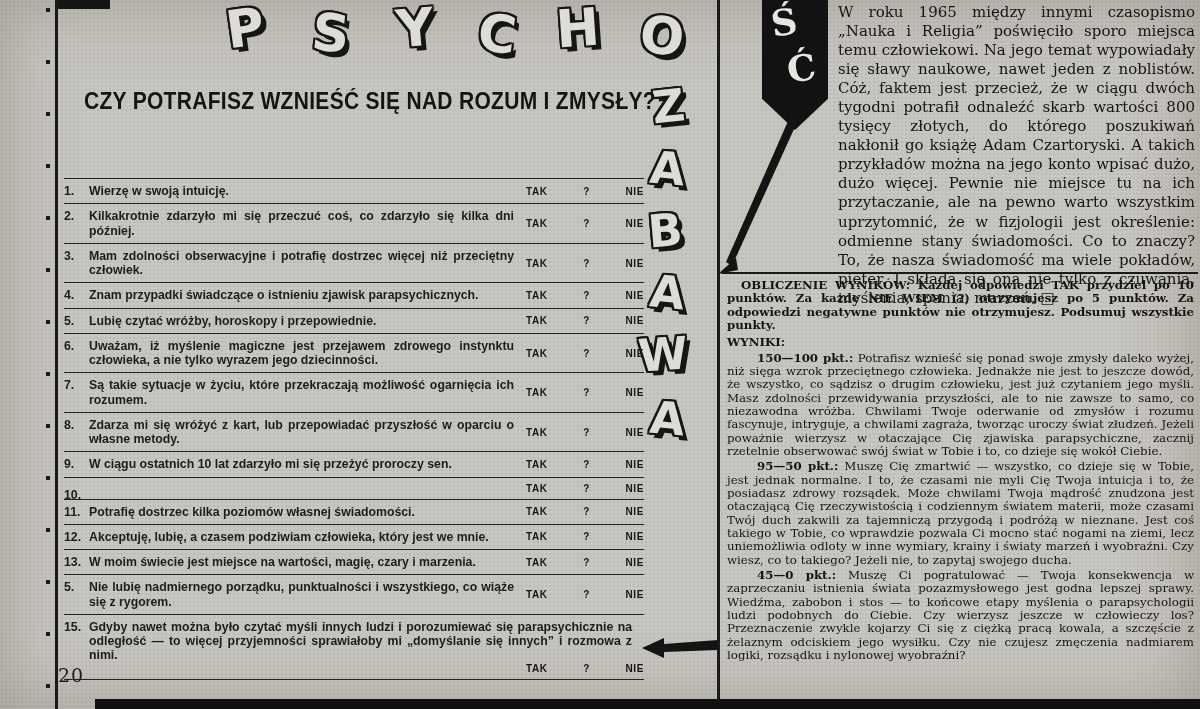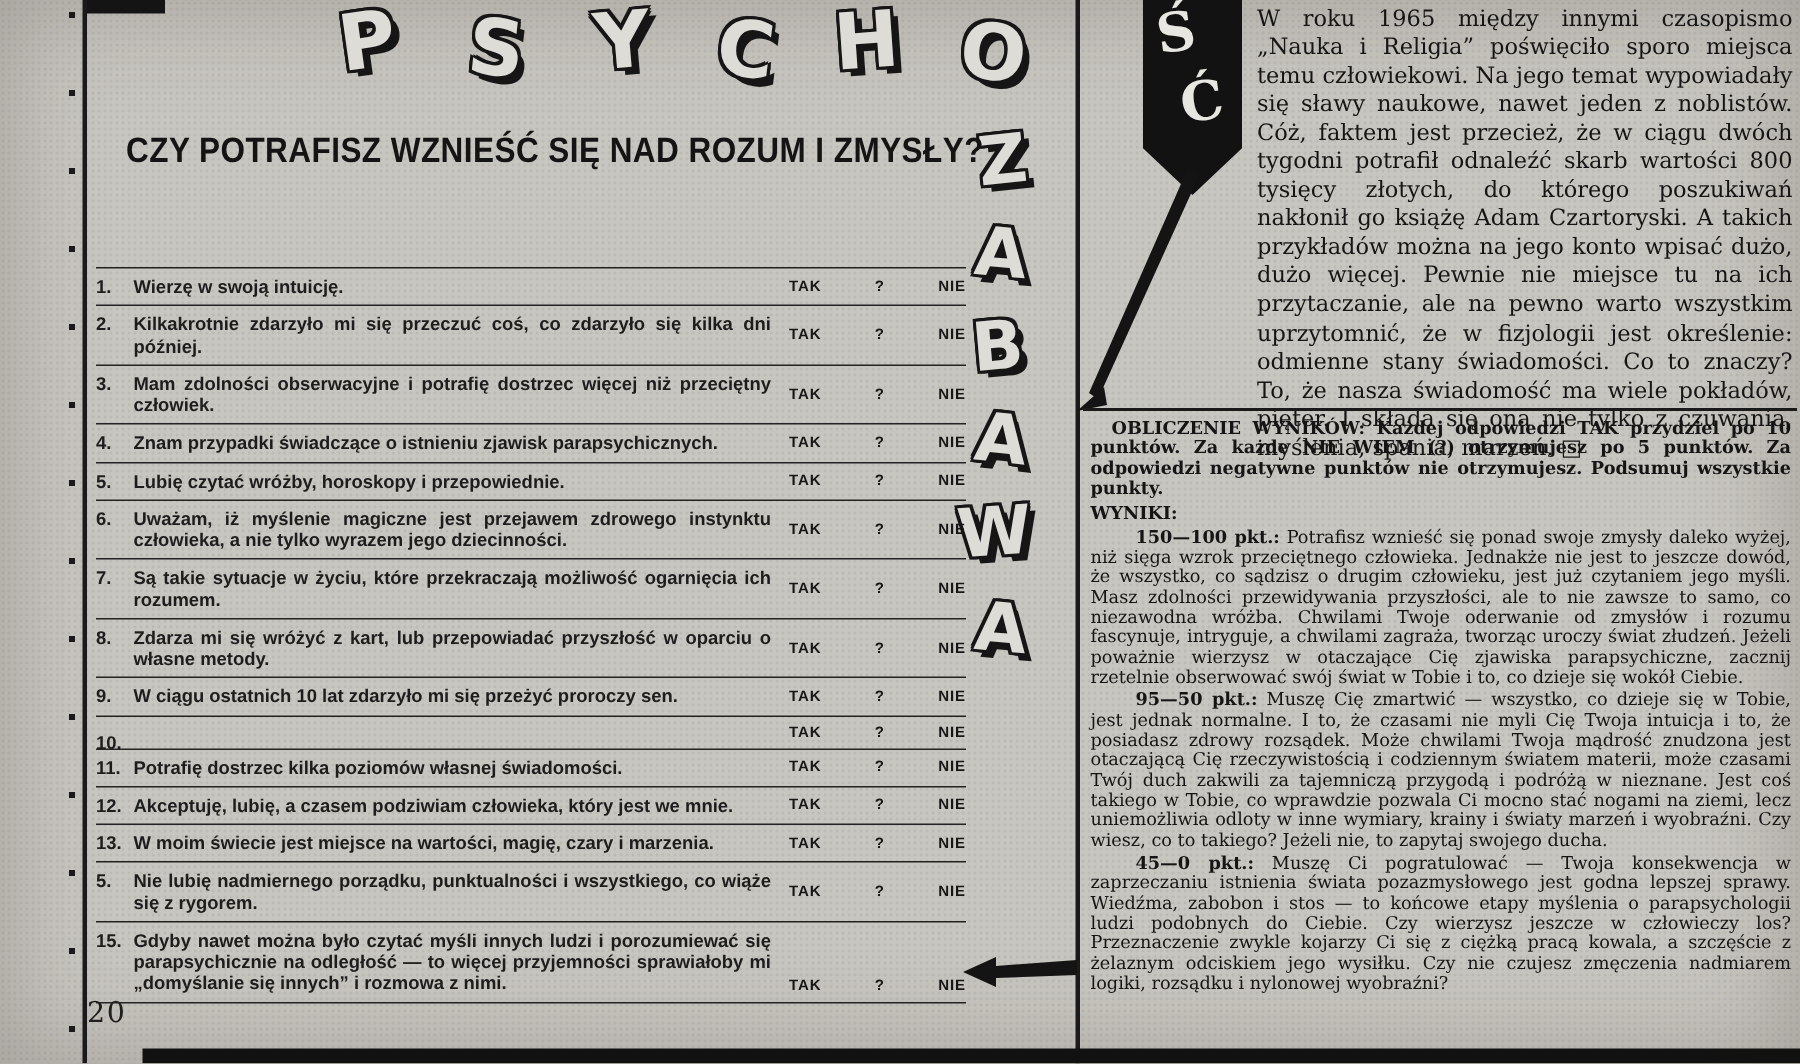--- a/index.html
+++ b/index.html
@@ -31,21 +31,21 @@
   .bub.v{font-size:45px;}
 
   
   .quiz-title{position:absolute;left:84px;top:88px;width:566px;
     font-size:21px;font-weight:800;letter-spacing:.3px;color:#141414;
     transform:scaleY(1.12);transform-origin:left top;white-space:nowrap;}
   .quiz-intro{position:absolute;left:64px;top:122px;width:580px;
     font-size:12.4px;font-weight:bold;line-height:1.22;text-align:justify;color:#1d1d1d;}
   .q-table{position:absolute;left:64px;top:178px;width:580px;border-bottom:1.5px solid #222;}
   .q-row{display:flex;border-top:1.5px solid #222;padding:5px 0;align-items:center;}
-  .q-row.bottom{align-items:flex-end;}
+  .q-row.bottom{align-items:flex-end;flex-direction:column;}
   .q-text{flex:1;position:relative;padding-left:25px;padding-right:12px;
     font-size:12.3px;font-weight:bold;line-height:1.16;text-align:justify;color:#1d1d1d;}
   .q-num{position:absolute;left:0;top:0;}
   .q-answers{width:118px;display:flex;justify-content:space-between;align-items:center;
     font-size:10px;font-weight:bold;letter-spacing:.6px;color:#161616;gap:12px;}
 
   
   .article{position:absolute;left:838px;top:3px;width:357px;
     font-family:"DejaVu Serif",serif;font-size:15px;line-height:1.27;
     text-align:justify;color:#151515;}

